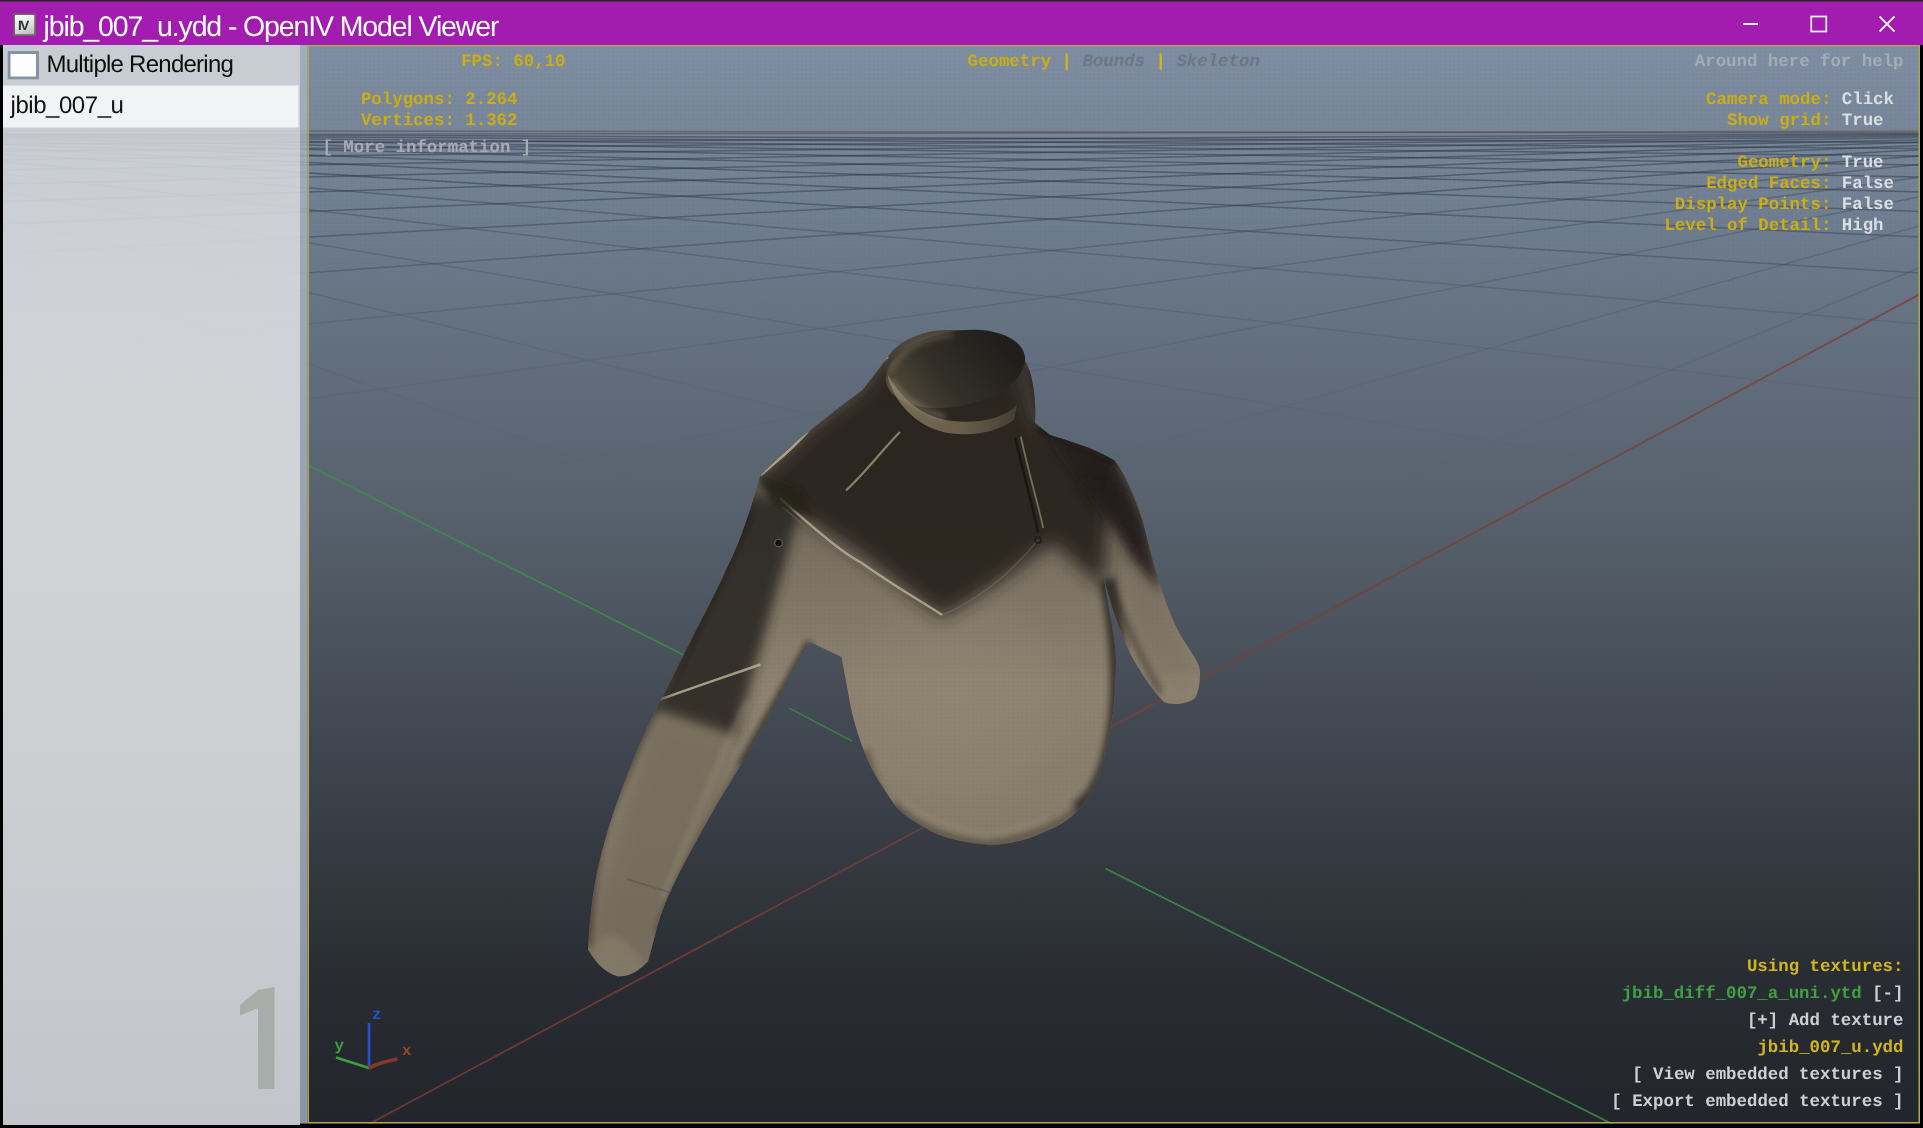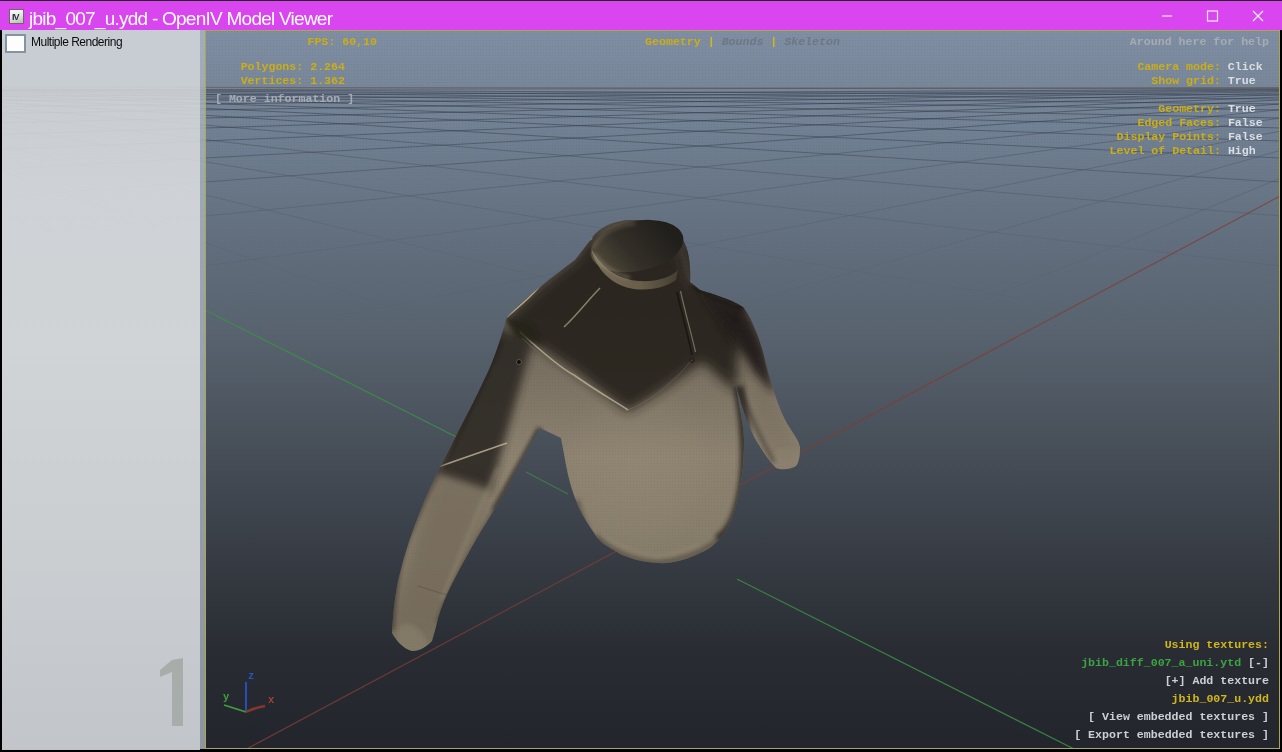--- a/index.html
+++ b/index.html
@@ -1,31 +1,31 @@
 <!DOCTYPE html>
 <html><head>
 <meta charset="utf-8">
 <style>
   html,body{margin:0;padding:0;}
   body{width:1282px;height:752px;background:#000;position:relative;overflow:hidden;
        font-family:"Liberation Sans",sans-serif;}
   .mono{font-family:"Liberation Mono",monospace;font-weight:700;font-size:11.6px;line-height:14px;}
-  #titlebar{position:absolute;left:0;top:0;width:1282px;height:30px;background:#d946ef;border-top:1px solid #262626;box-sizing:border-box;}
+  #titlebar{position:absolute;left:0;top:0;width:1282px;height:30px;background:#a21caf;border-top:1px solid #262626;box-sizing:border-box;}
   #appicon{position:absolute;left:9px;top:8px;width:15px;height:15px;
      background:linear-gradient(160deg,#fdfdfd 0%,#e8e8e6 45%,#b9b9b3 100%);
      border:1px solid #6a6a62;box-sizing:border-box;}
   #appicon span{position:absolute;left:2px;top:2px;font-size:9px;font-weight:700;color:#27313d;letter-spacing:-1px;}
   #title{position:absolute;left:29px;top:7px;color:#fff;font-size:19px;letter-spacing:-0.75px;}
   .wbtn{position:absolute;top:0;}
   #sidebar{position:absolute;left:2px;top:30px;width:198px;height:720px;}
   #sb-bg{position:absolute;left:0;top:0;width:100%;height:100%;
      background:linear-gradient(180deg,rgba(213,216,220,.84) 0%,rgba(214,217,220,.86) 8%,rgba(215,218,221,.92) 22%,rgba(216,219,221,.94) 45%,rgba(212,215,218,.94) 72%,rgba(206,210,214,.93) 100%);}
   #sb-mr{position:absolute;left:0;top:0;width:198px;height:27px;background:rgba(199,204,210,.95);}
   #sb-mr .cb{position:absolute;left:3px;top:4px;width:21px;height:19px;background:#fdfdfd;border:2px solid #8494a4;box-sizing:border-box;}
-  #sb-mr .lbl{position:absolute;left:29px;top:4.5px;font-size:12px;letter-spacing:-0.5px;color:#0c0c0c;}
+  #sb-mr .lbl{position:absolute;left:29px;top:4.5px;font-size:16px;letter-spacing:-0.5px;color:#0c0c0c;}
   #sb-item{position:absolute;left:0;top:27px;width:197px;height:28px;background:rgba(243,244,245,.97);}
   #sb-item span{position:absolute;left:5px;top:5px;font-size:16px;letter-spacing:-0.3px;color:#111;}
   #sb-scroll{position:absolute;left:200px;top:30px;width:5px;height:719px;background:rgba(172,182,194,.78);}
   #vpborder{position:absolute;left:205px;top:30px;width:1075px;height:719px;border:1px solid #aea64f;box-sizing:border-box;pointer-events:none;}
   .ov{position:absolute;white-space:pre;}
   .yel{color:#cbad15;}
   .dim{color:#6e7685;font-style:italic;}
   .lt{color:#dadde2;}
   .gry{color:#a6abb4;}
   .grn{color:#3da243;}
@@ -197,20 +197,23 @@
     <text x="266" y="673" fill="#9c4434" font-family="Liberation Mono" font-size="10.5" font-weight="700">x</text>
   </g>
 </svg>
 
 <div id="sidebar">
   <div id="sb-bg"></div>
   <div id="sb-mr">
       <span class="cb"></span>
       <span class="lbl">Multiple Rendering</span>
     </div>
+  <div id="sb-item">
+      <span>jbib_007_u</span>
+    </div>
   <svg id="sb-one" style="position:absolute;left:153px;top:626px" width="45" height="82">
       <path d="M28,2 L28,70 L17,70 L17,16 L5,21 L5,14 L17,4 Z" fill="#a4aaa6" opacity="0.9"></path>
     </svg>
 </div>
 <div id="sb-scroll"></div>
 <div id="vpborder"></div>
 
 <div id="titlebar">
   <div id="appicon">
       <span>IV</span>

